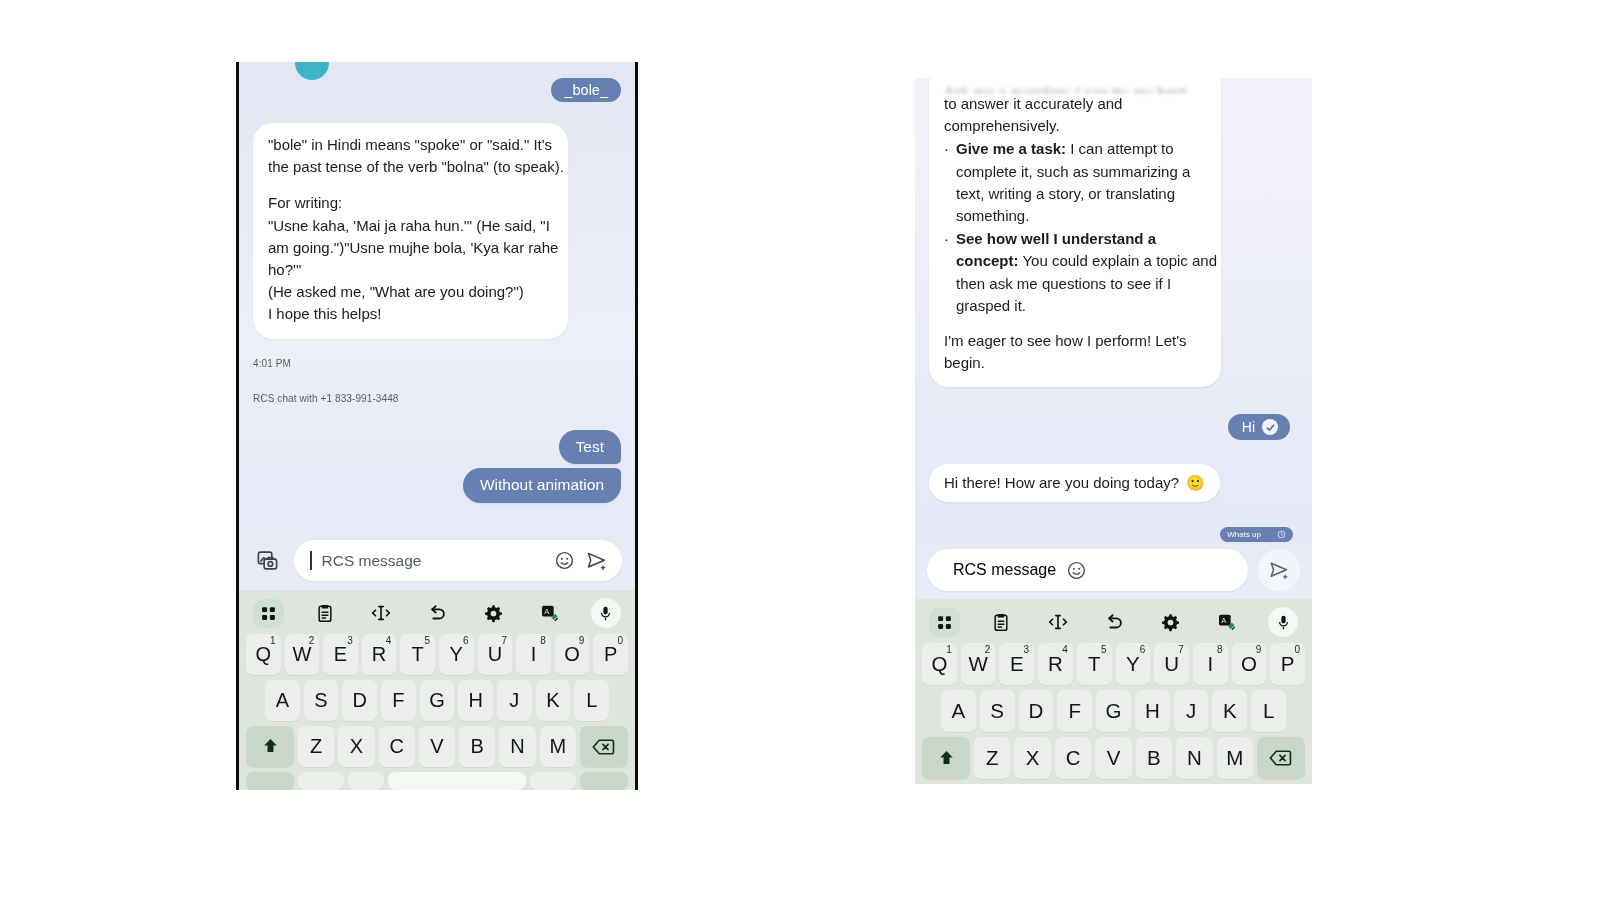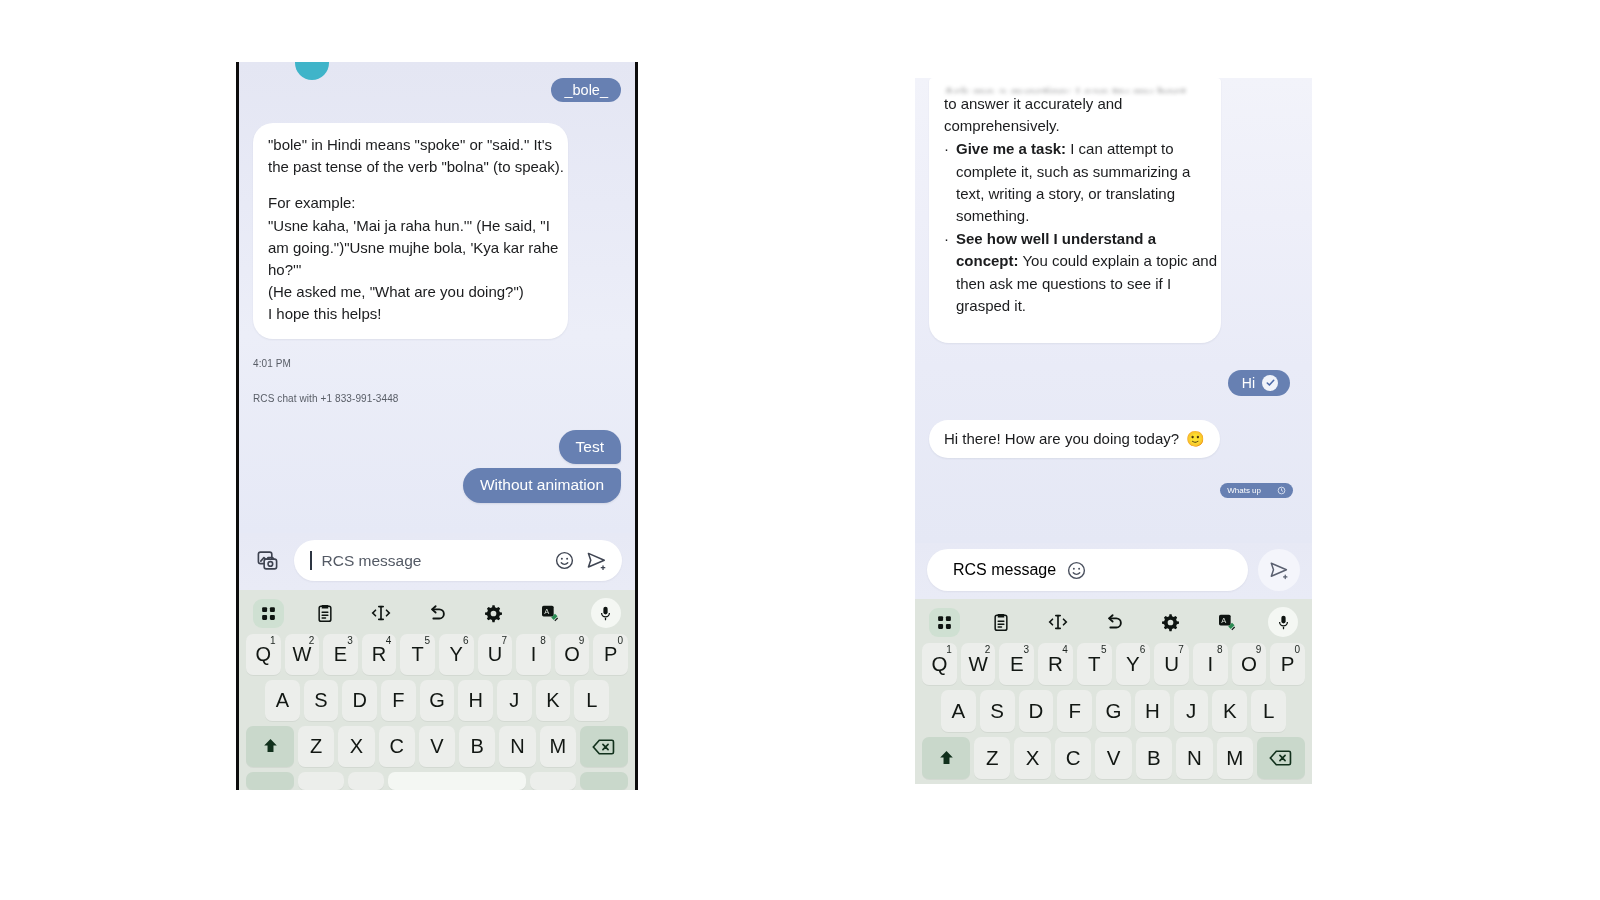--- a/index.html
+++ b/index.html
@@ -192,21 +192,21 @@
         <div class="top-avatar-clip"></div>
 
         <div class="row out" style="margin-top:16px;">
           <span class="chip-out" style="padding:4px 13px;font-size:14.5px;">_bole_</span>
         </div>
 
         <div class="row in" style="margin-top:21px;">
           <div class="bubble-in">
             <div>"bole" in Hindi means "spoke" or "said." It's the past tense of the verb "bolna" (to speak).</div>
             <div style="height:14px"></div>
-            <div>For example:</div>
+            <div>For writing:</div>
             <div>"Usne kaha, 'Mai ja raha hun.'" (He said, "I am going.")"Usne mujhe bola, 'Kya kar rahe ho?'"</div>
             <div>(He asked me, "What are you doing?")</div>
             <div>I hope this helps!</div>
           </div>
         </div>
 
         <div class="meta-center" style="margin-top:19px;">4:01 PM</div>
 
         <div class="meta-center" style="margin-top:24px;">RCS chat with +1 833-991-3448</div>
 
@@ -403,20 +403,21 @@
               <li>
                 <span class="b">·</span>
                 <span class="t"><b>Give me a task:</b><span> I can attempt to complete it, such as summarizing a text, writing a story, or translating something.</span></span>
               </li>
               <li>
                 <span class="b">·</span>
                 <span class="t"><b>See how well I understand a concept:</b><span> You could explain a topic and then ask me questions to see if I grasped it.</span></span>
               </li>
             </ul>
             <div style="height:13px"></div>
+            <div>I'm eager to see how I perform! Let's begin.</div>
           </div>
         </div>
 
         <div class="row out" style="margin-top:27px;padding-right:8px;">
           <span class="chip-out">
             <span>Hi</span>
             <span class="tick" style="width:16px;height:16px;background:#f0f3fa;">
               <svg width="11" height="11" viewBox="0 0 24 24" fill="none" stroke="#4c6aa8" stroke-width="3.4" stroke-linecap="round" stroke-linejoin="round">
                   <path d="M5 13l4.6 4.6L19 7"></path>
                 </svg>

